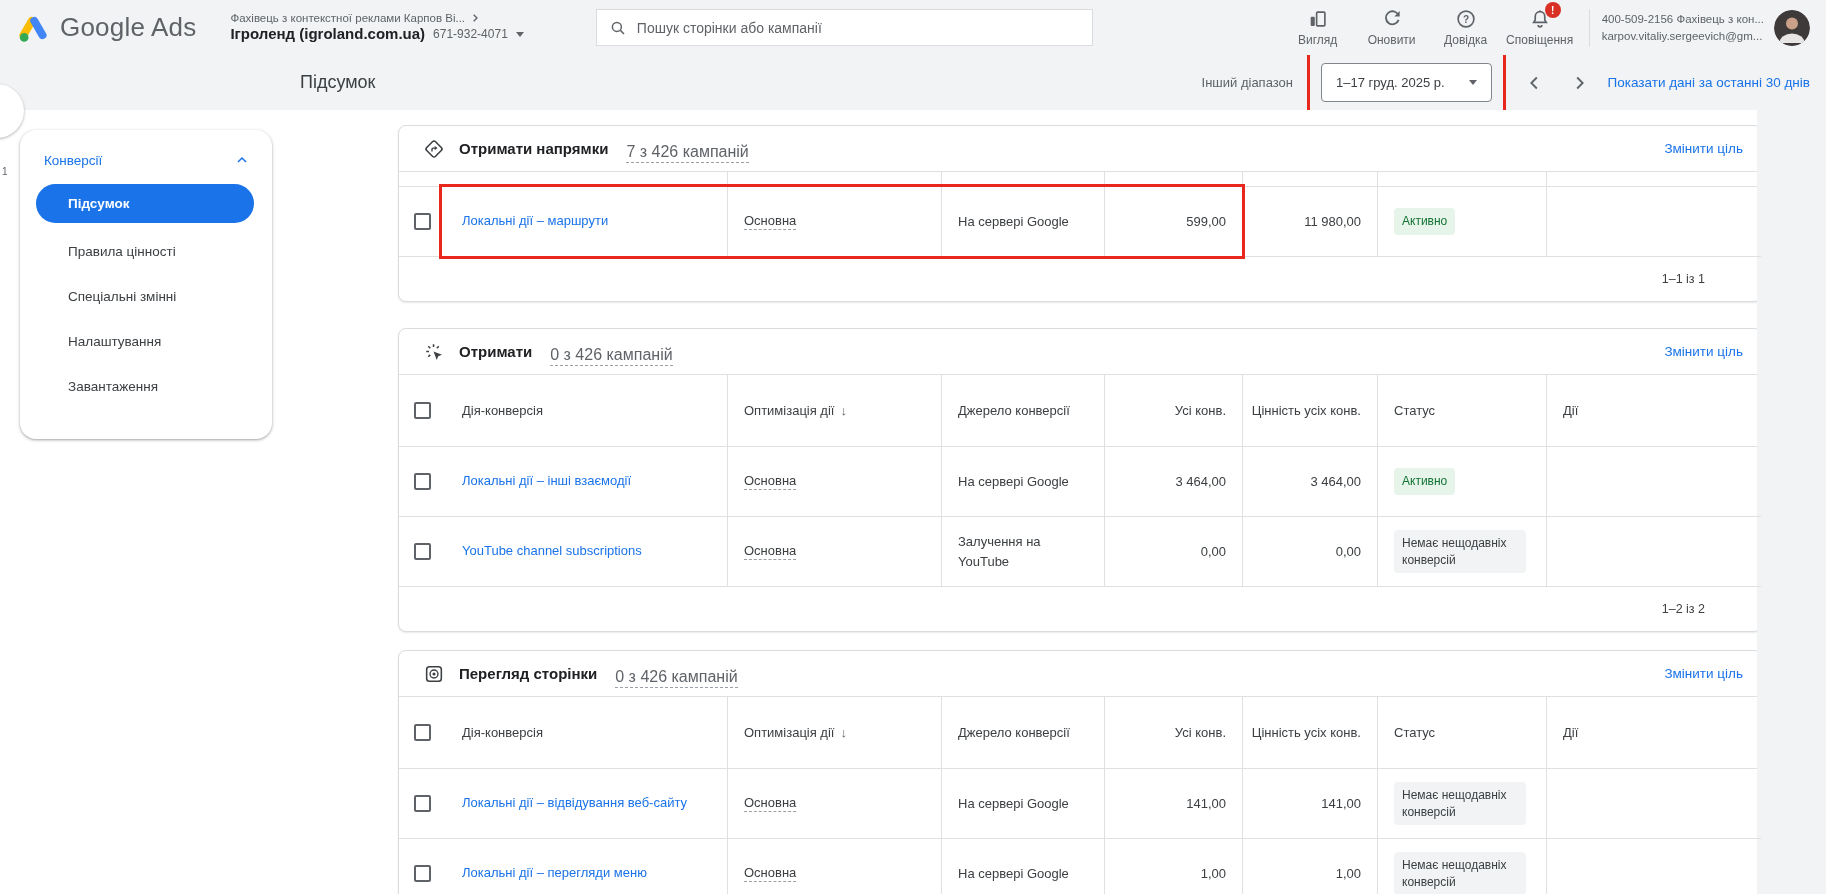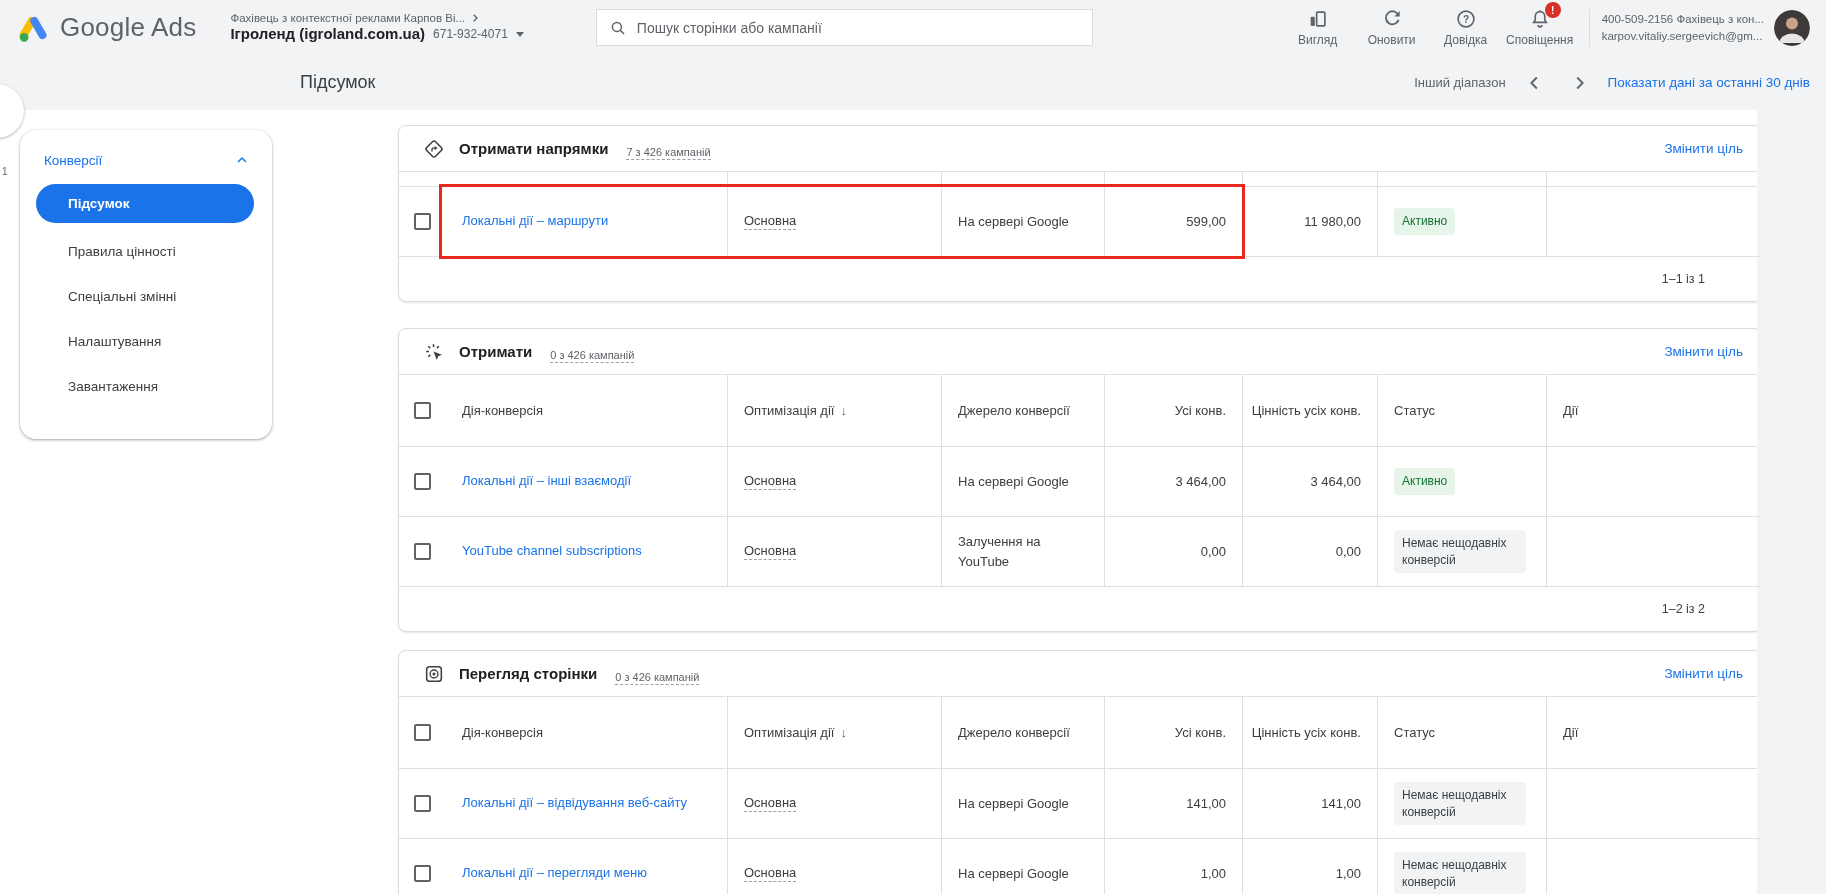--- a/index.html
+++ b/index.html
@@ -54,21 +54,21 @@
   .edge-fragment { position:absolute; left:2px; top:56px; font-size:10px; color:#5f6368; }
 
   main { flex:1; padding:15px 64px 0 98px; }
 
   
   .card { background:#fff; border:1px solid #dadce0; border-radius:8px; overflow:hidden; box-shadow:0 1px 2px rgba(60,64,67,.12); }
   .card + .card { margin-top:26px; } .card.c3 { margin-top:18px; }
   .card-head { height:46px; display:flex; align-items:center; padding:0 18px 0 24px; border-bottom:1px solid #e0e0e0; }
   .goal-icon { display:flex; width:22px; }
   .goal-title { font-size:15px; font-weight:700; color:#202124; margin-left:14px; }
-  .goal-count { font-size:11px; color:#5f6368; margin-left:18px; border-bottom:1px dashed #9aa0a6; padding-bottom:1px; cursor:pointer;margin-top:8px; }
+  .goal-count { font-size:16px; color:#5f6368; margin-left:18px; border-bottom:1px dashed #9aa0a6; padding-bottom:1px; cursor:pointer;margin-top:8px; }
   .goal-action { margin-left:auto; color:#1a73e8; font-size:13.5px; font-weight:500; cursor:pointer; }
 
   .tgrid { display:grid; grid-template-columns:47px 281px 214px 163px 138px 135px 169px minmax(0,1fr); }
   .cell { display:flex; align-items:center; padding:12px 16px; font-size:13px; color:#3c4043; }
   .cell.bl { border-left:1px solid #e0e0e0; }
   .cell.num { justify-content:flex-end; text-align:right; white-space:nowrap; }
   .theader { border-bottom:1px solid #e0e0e0; min-height:72px; }
   .theader .cell { font-size:13px; color:#3c4043; }
   .theader .cell.num { text-align:right; }
   .sliver { height:15px; border-bottom:1px solid #e0e0e0; }
@@ -174,20 +174,26 @@
       <circle cx="18" cy="13.5" r="6" fill="#caa188"></circle>
       <path d="M5.5 33a12.5 9.5 0 0 1 25 0z" fill="#e8e6e4"></path>
     </svg>
   </div>
 </div>
 
 <div class="page-header">
   <div class="page-title">Підсумок</div>
   <div class="ph-right">
     <span class="range-label">Інший діапазон</span>
+    <div class="annotation-date">
+      <button class="date-btn">
+        <span>1–17 груд. 2025 р.</span>
+        <span class="caret"></span>
+      </button>
+    </div>
     <button class="chev-btn">
       <svg width="22" height="22" viewBox="0 0 24 24" fill="none" stroke="#5f6368" stroke-width="2">
           <polyline points="14,6 8,12 14,18"></polyline>
         </svg>
     </button>
     <button class="chev-btn">
       <svg width="22" height="22" viewBox="0 0 24 24" fill="none" stroke="#5f6368" stroke-width="2">
           <polyline points="10,6 16,12 10,18"></polyline>
         </svg>
     </button>

